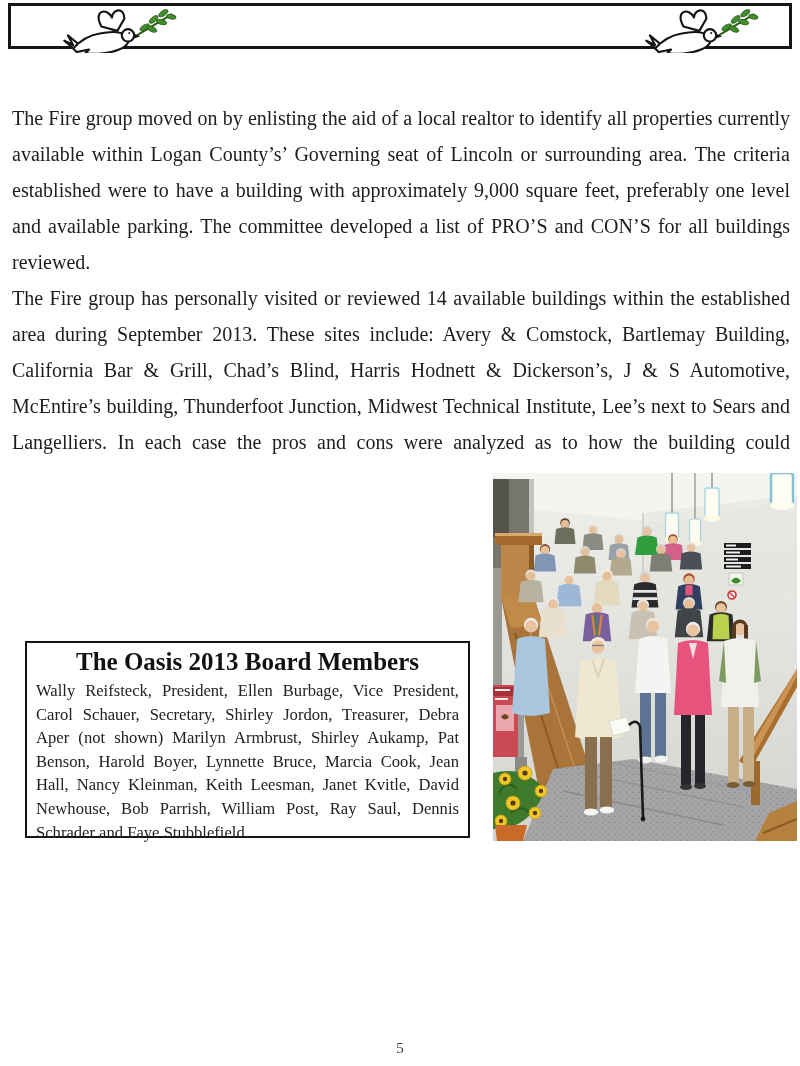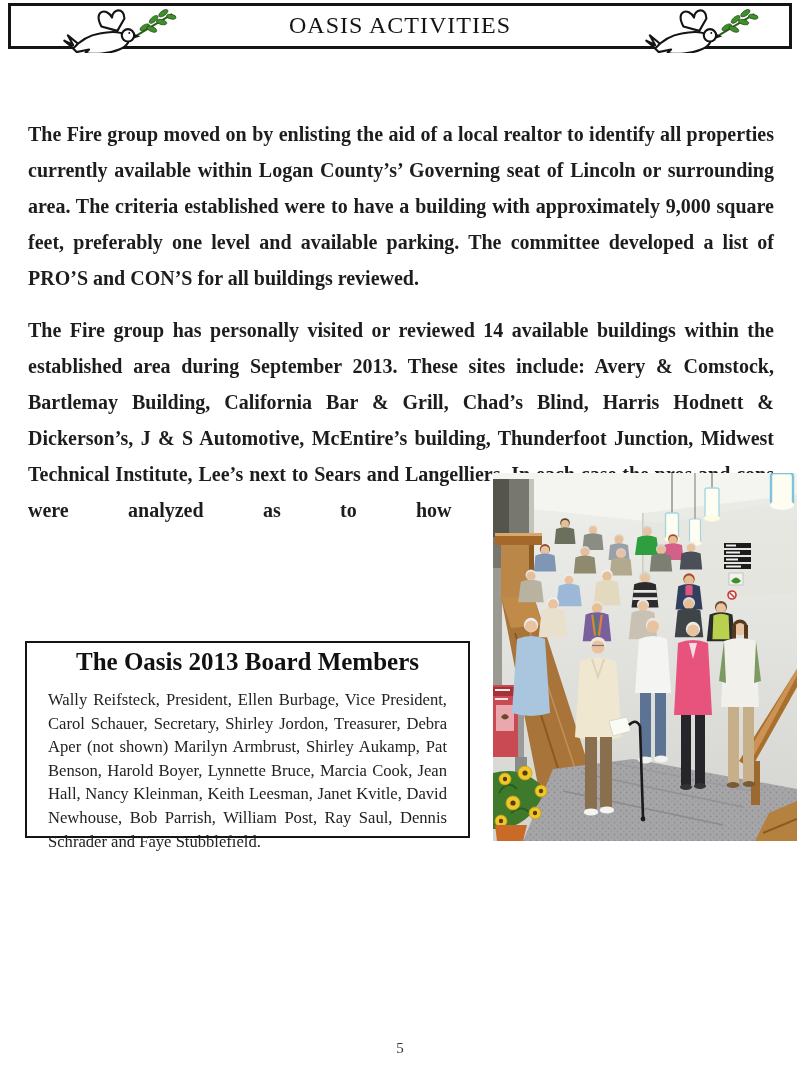--- a/index.html
+++ b/index.html
@@ -16,34 +16,34 @@
   }
   .dove{position:absolute;top:1px;width:118px;height:46px;}
   .dove.left{left:50px;}
   .dove.right{right:28px;}
 
   
   .content{
     position:absolute;left:12px;top:100px;width:778px;
     font-size:20px;line-height:36px;text-align:justify;
   }
-  .content p{margin:16px;font-weight:bold;}
+  .content p{margin:0;}
   .para2{text-align-last:justify;}
   .para-wrapped{width:481px;}
 
   
   .board-box{
     position:absolute;left:25px;top:641px;width:445px;height:197px;
     border:2px solid #141414;background:#ffffff;box-sizing:border-box;
   }
   .board-title{
     margin:5px 0 3px 0;text-align:center;font-weight:bold;font-size:25px;color:#111;
   }
   .board-text{
-    margin:12px;padding:0 9px;font-size:16.6px;line-height:23.6px;text-align:justify;color:#222;
+    margin:0;padding:0 9px;font-size:16.6px;line-height:23.6px;text-align:justify;color:#222;
   }
 
   
   .photo{
     position:absolute;left:493px;top:473px;width:304px;height:368px;overflow:hidden;
   }
 
   
   .page-number{
     position:absolute;left:0;right:0;top:1040px;text-align:center;font-size:15px;color:#333;
@@ -68,21 +68,20 @@
     <g fill="#ffffff" stroke="#141414" stroke-width="2.4" stroke-linejoin="round">
       <path d="M14,48 L2,38 L12,43 L6,32 L17,41 Z"></path>
       <path d="M44,22 C34,4 50,0 56,12 C56,2 70,0 70,13 L62,27 Z"></path>
       <path d="M12,47 C20,38 30,32 42,30 C56,27 66,28 72,32 C78,37 74,44 64,48 C52,53 36,54 26,52 L30,48 L16,51 Z"></path>
       <circle cx="74" cy="32" r="7"></circle>
       <path d="M80,30 L88,33 L80,36 Z" fill="#141414" stroke="none"></path>
     </g>
     <circle cx="75.5" cy="29.5" r="1.1" fill="#141414"></circle>
   </svg>
 
-  <div class="header-title">OASIS ACTIVITIES</div>
 
   <svg class="dove right" viewBox="0 0 130 52">
     <g stroke="#2c5e1a" stroke-width="2.2" fill="none">
       <path d="M84,32 L124,8"></path>
     </g>
     <g fill="#3f8f2a" stroke="#1e4a14" stroke-width="0.8">
       <ellipse cx="93" cy="23" rx="6" ry="2.8" transform="rotate(-30 93 23)"></ellipse>
       <ellipse cx="101" cy="25" rx="6" ry="2.8" transform="rotate(25 101 25)"></ellipse>
       <ellipse cx="103" cy="14" rx="6" ry="2.8" transform="rotate(-40 103 14)"></ellipse>
       <ellipse cx="112" cy="17" rx="6" ry="2.8" transform="rotate(15 112 17)"></ellipse>

